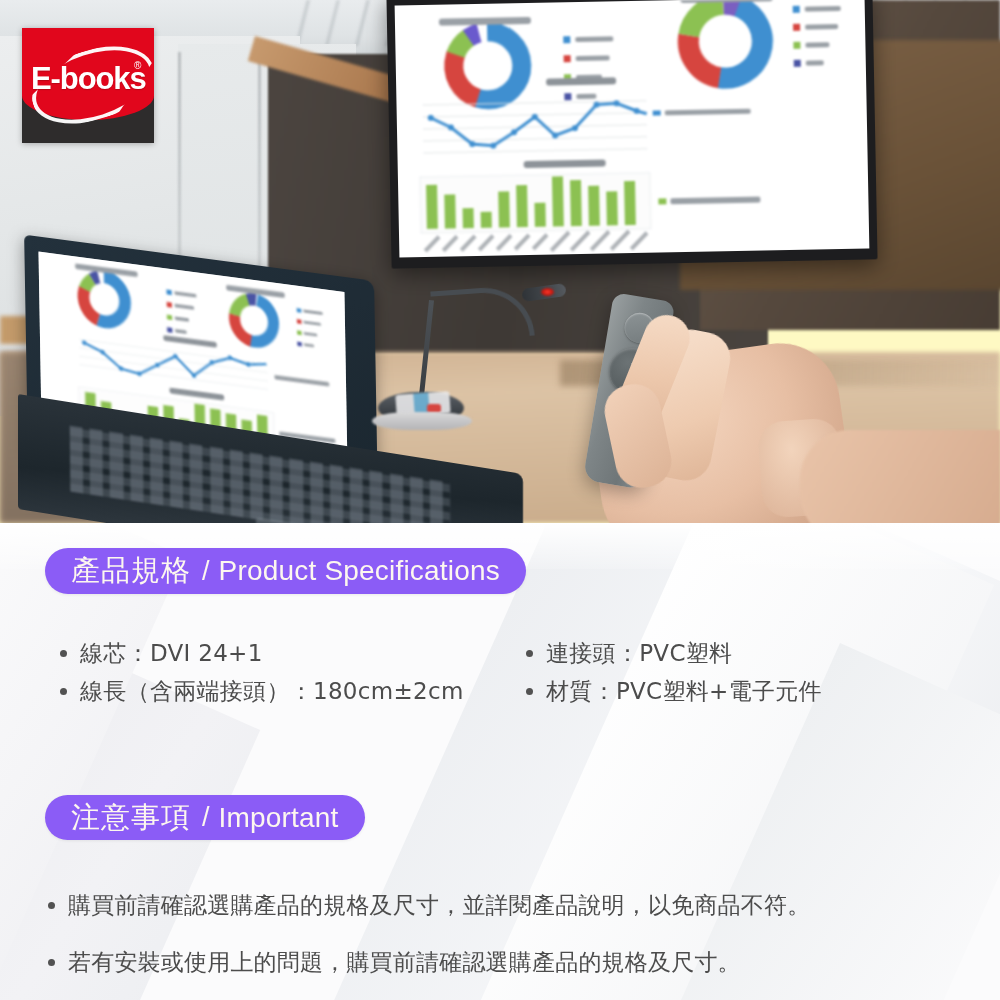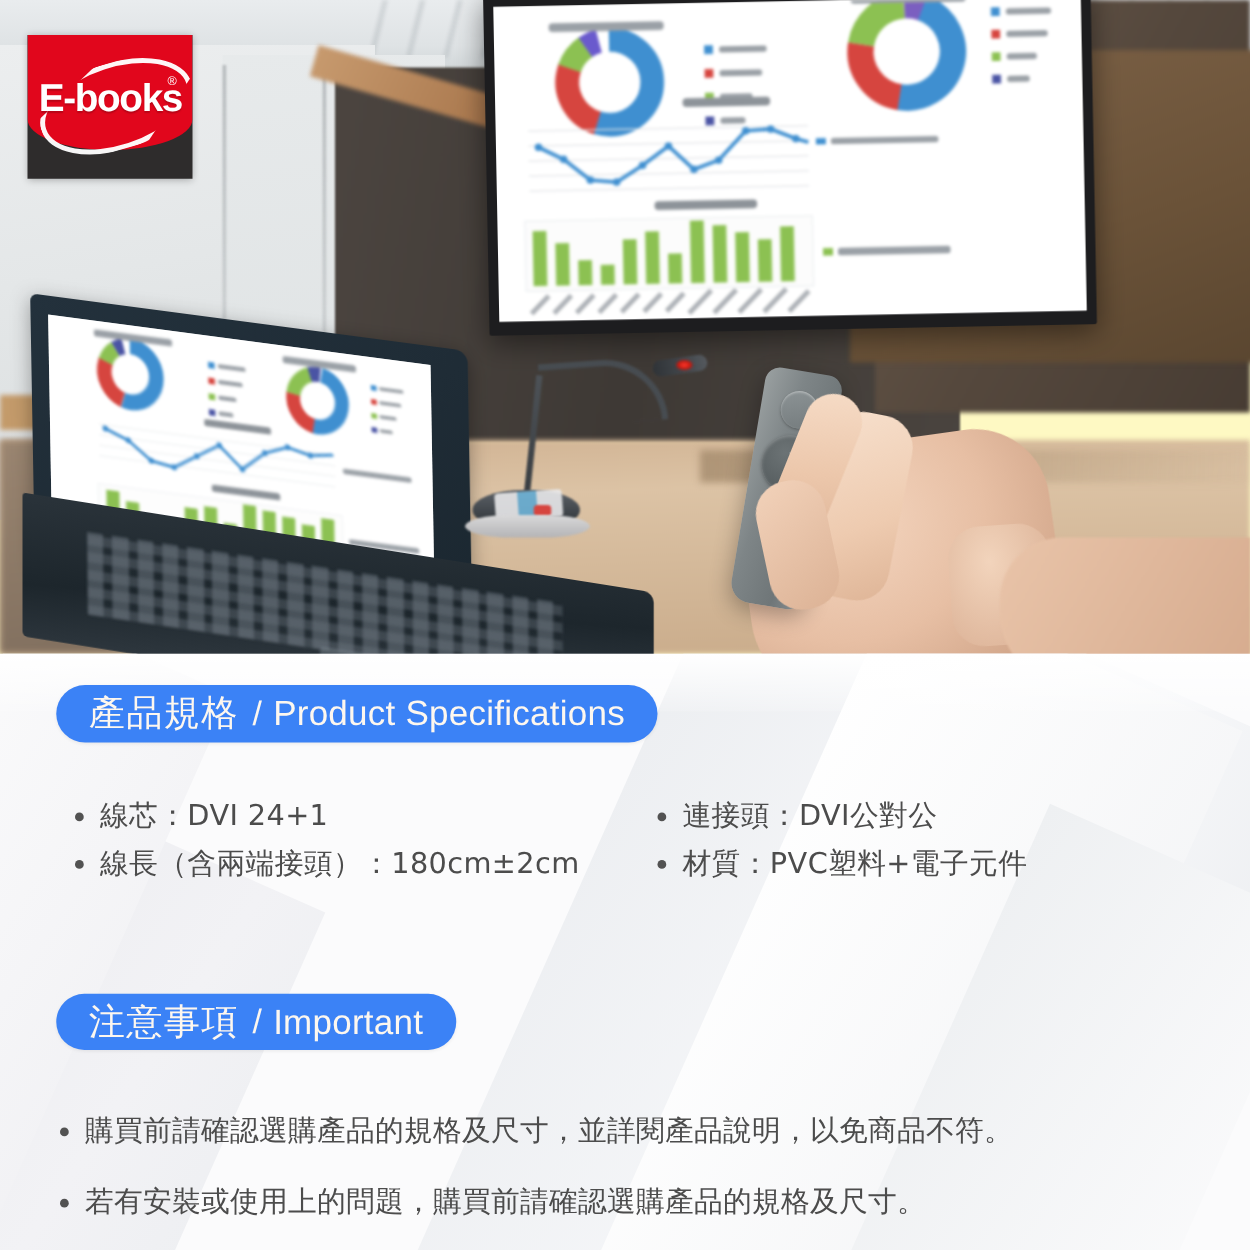--- a/index.html
+++ b/index.html
@@ -354,21 +354,21 @@
   }
   .top-fade {
     position: absolute; left: 0; top: 0; width: 1000px; height: 46px;
     background: linear-gradient(180deg, #ffffff 0%, rgba(255,255,255,0.15) 100%);
   }
 
   #content { position: absolute; left: 0; top: 0; width: 1000px; height: 477px; }
 
   .pill {
     position: absolute;
-    background: #3b82f6;
+    background: #8b5cf6;
     border-radius: 40px;
     display: flex;
     align-items: center;
     padding: 0 26px;
     box-sizing: border-box;
     box-shadow: 0 1px 3px rgba(0,0,0,.07);
     color: #fdf7ef;
     white-space: nowrap;
   }
   .pill .cn {
@@ -698,21 +698,21 @@
     <span class="cn">產品規格</span>
     <span class="sep">/</span>
     <span class="en">Product Specifications</span>
   </div>
 
   <ul class="spec-list" id="spec-col-left">
     <li>線芯：DVI 24+1</li>
     <li>線長（含兩端接頭）：180cm±2cm</li>
   </ul>
   <ul class="spec-list" id="spec-col-right">
-    <li>連接頭：DVI公對公</li>
+    <li>連接頭：PVC塑料</li>
     <li>材質：PVC塑料+電子元件</li>
   </ul>
 
   <div class="pill" id="pill-note">
     <span class="cn">注意事項</span>
     <span class="sep">/</span>
     <span class="en">Important</span>
   </div>
 
   <ul class="note-list">

